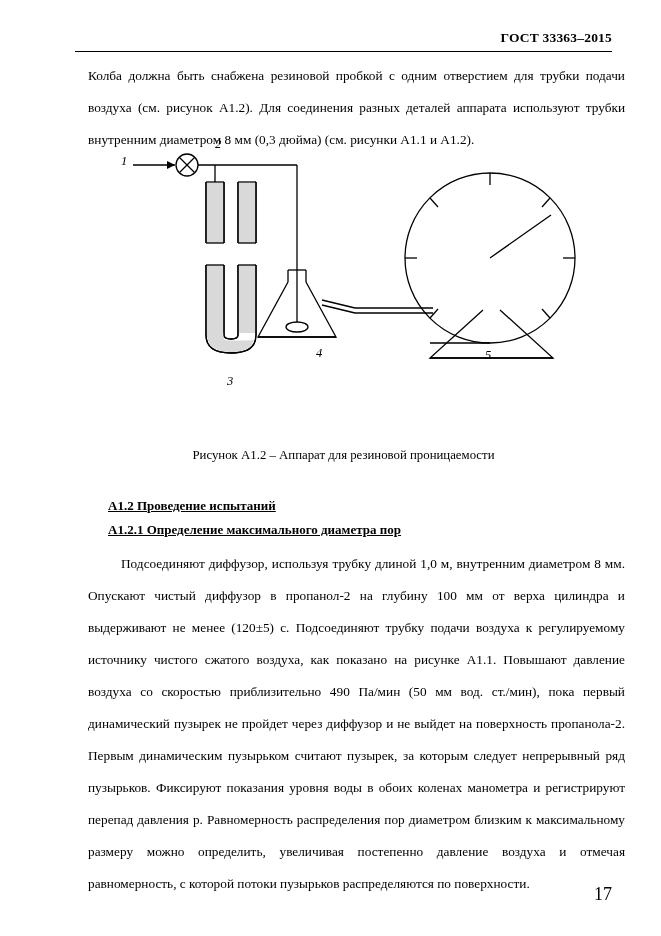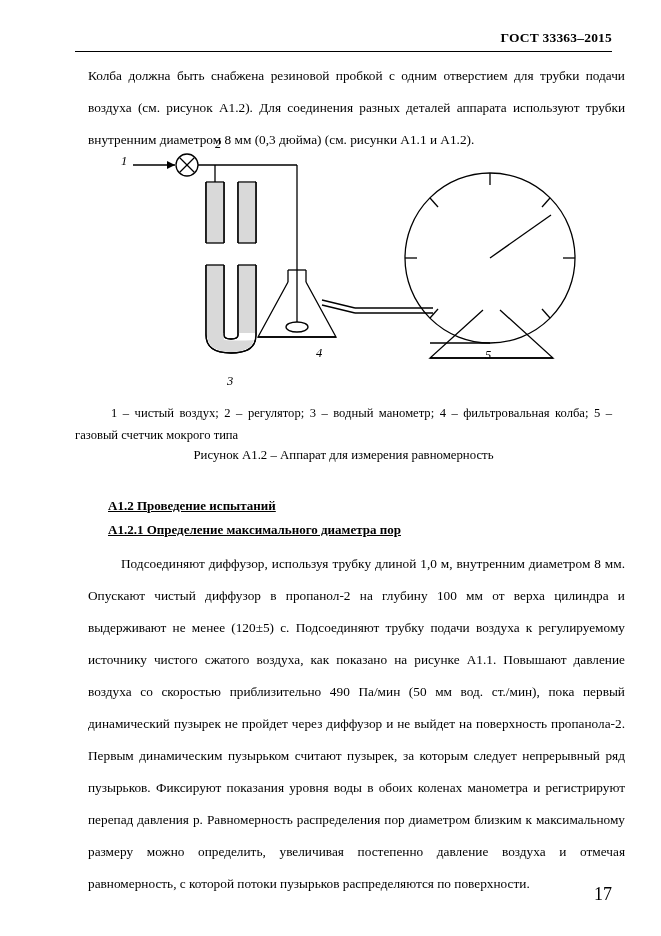--- a/index.html
+++ b/index.html
@@ -192,23 +192,22 @@
       </g>
     </svg>
 
     <div class="fig-label" style="left:46px; top:24px;">1</div>
     <div class="fig-label" style="left:140px; top:7px;">2</div>
     <div class="fig-label" style="left:152px; top:244px;">3</div>
     <div class="fig-label" style="left:241px; top:216px;">4</div>
     <div class="fig-label" style="left:410px; top:218px;">5</div>
   </div>
 
-  <div class="caption-legend"><span class="lead"></span><span>1 – чистый воздух; 2 – регулятор; 3 – водный манометр; 4 – фильтровальная колба; 5 – газовый счетчик мокрого типа</span></div>
-
-  <div class="fig-title">Рисунок А1.2 – Аппарат для измерения равномерность</div>
+
+  <div class="fig-title">Рисунок А1.2 – Аппарат для резиновой проницаемости</div>
 
   <div class="sec-head sec1">А1.2 Проведение испытаний</div>
   <div class="sec-head sec2">А1.2.1 Определение максимального диаметра пор</div>
 
   <div class="body-text p2" style="text-indent: 33px;">Подсоединяют диффузор, используя трубку длиной 1,0 м, внутренним диаметром 8 мм. Опускают чистый диффузор в пропанол-2 на глубину 100 мм от верха цилиндра и выдерживают не менее (120±5) с. Подсоединяют трубку подачи воздуха к регулируемому источнику чистого сжатого воздуха, как показано на рисунке А1.1. Повышают давление воздуха со скоростью приблизительно 490 Па/мин (50 мм вод. ст./мин), пока первый динамический пузырек не пройдет через диффузор и не выйдет на поверхность пропанола-2. Первым динамическим пузырьком считают пузырек, за которым следует непрерывный ряд пузырьков. Фиксируют показания уровня воды в обоих коленах манометра и регистрируют перепад давления p. Равномерность распределения пор диаметром близким к максимальному размеру можно определить, увеличивая постепенно давление воздуха и отмечая равномерность, с которой потоки пузырьков распределяются по поверхности.</div>
 
   <div class="page-num">17</div>
 
 </div>
 

